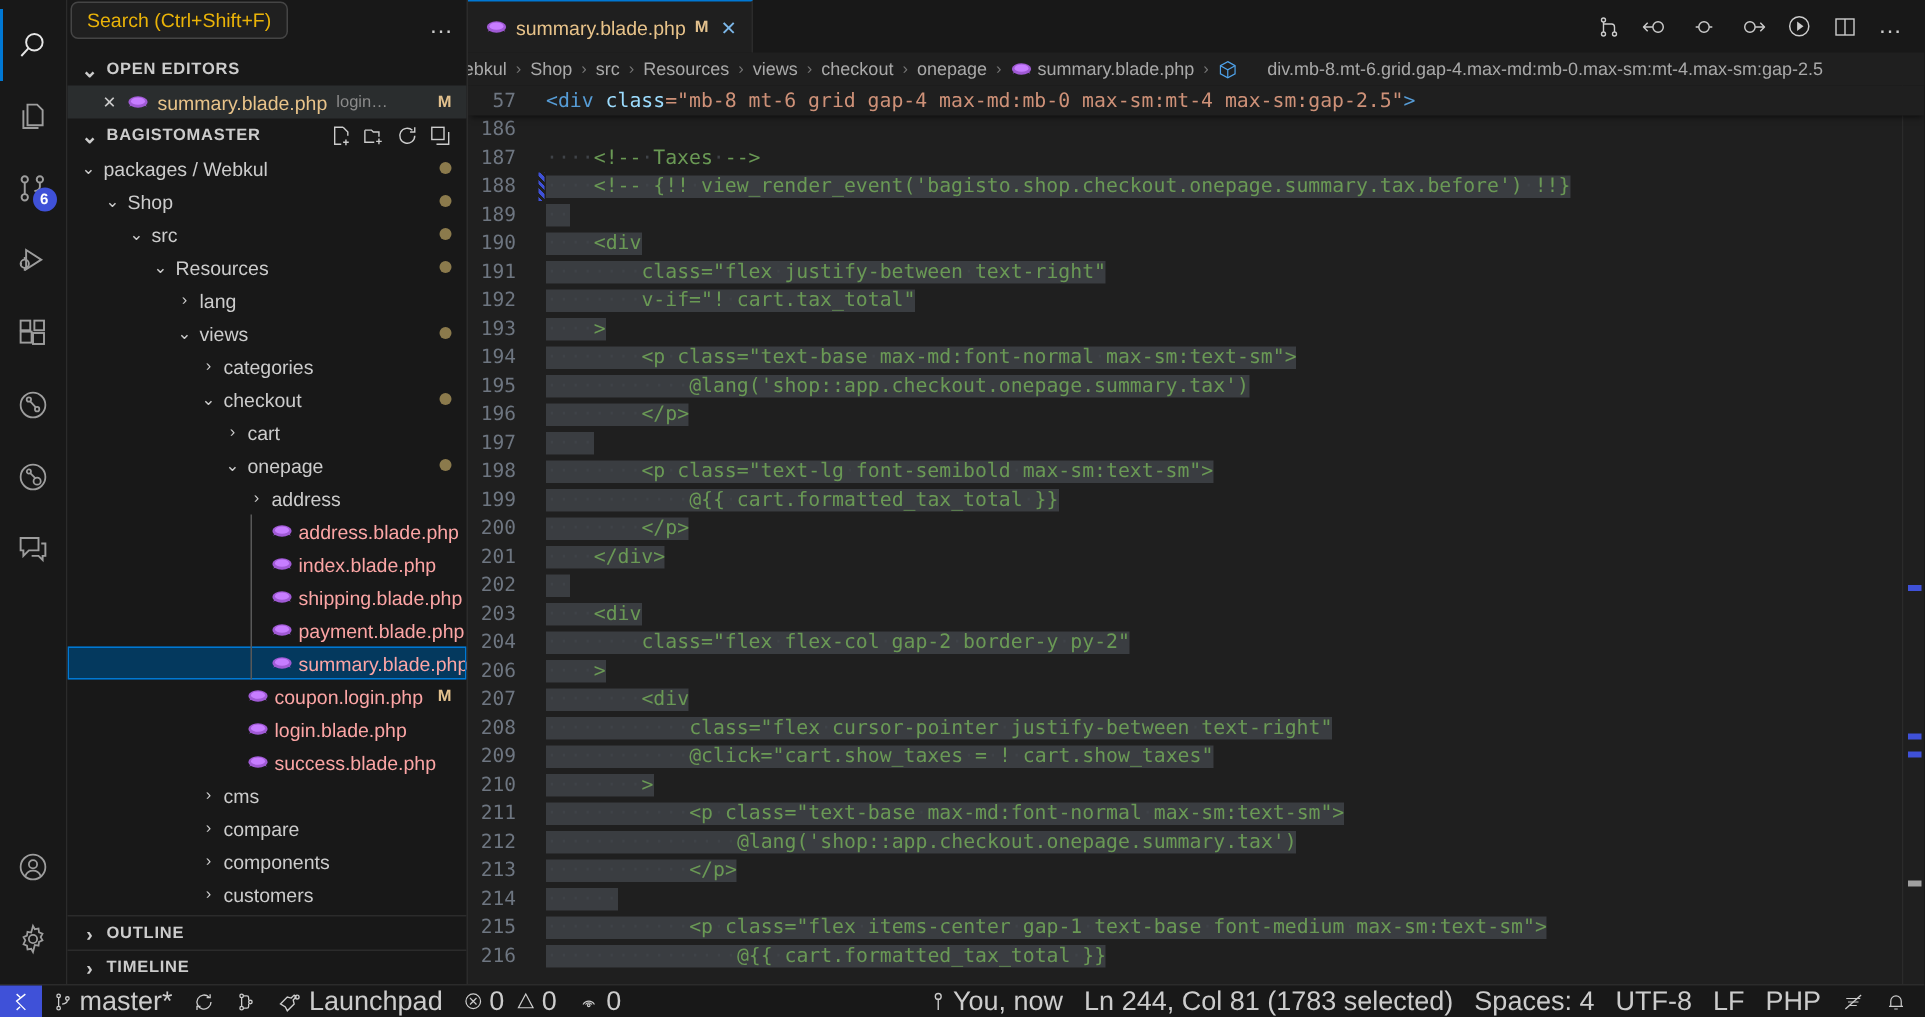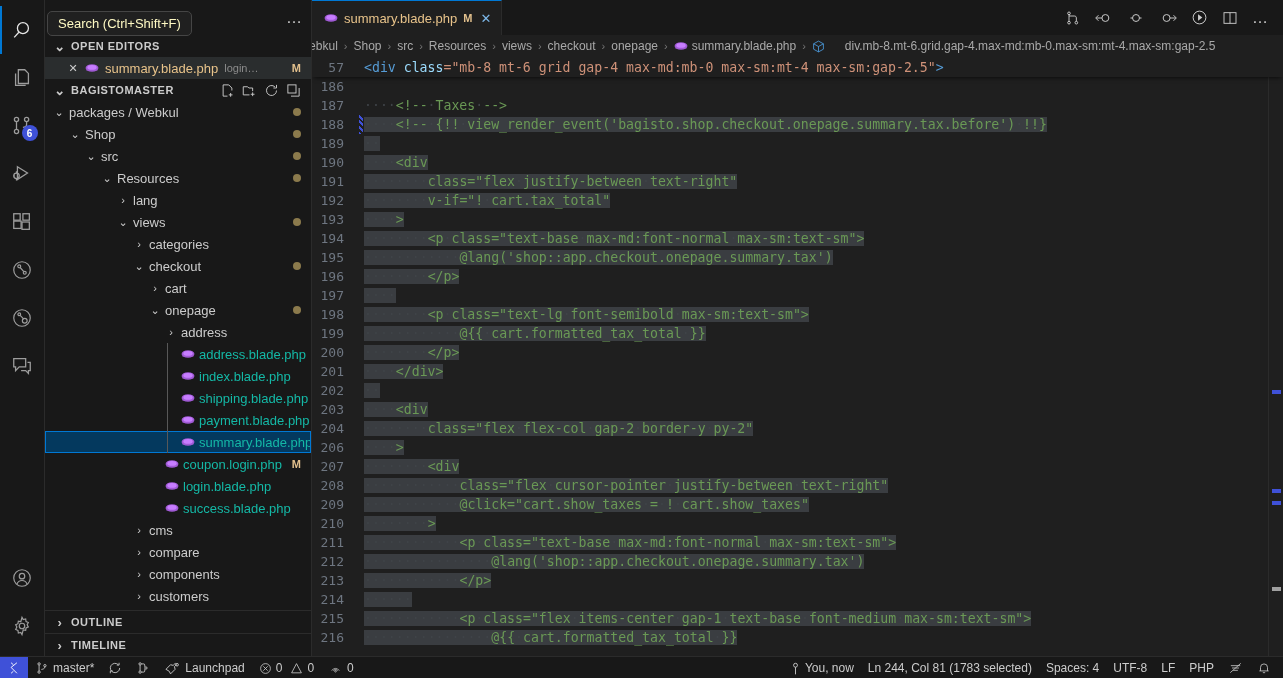--- a/index.html
+++ b/index.html
@@ -63,21 +63,21 @@
   .gitmark { margin-left: auto; color: #e2c08d; font-size: 11px; font-weight: bold; }
 
   .tree { flex: 0 0 auto; overflow: hidden; }
   .trow {
     height: 22px; display: flex; align-items: center; gap: 4px; font-size: 13px;
     padding-right: 10px; position: relative; white-space: nowrap;
   }
   .trow.selected { background: #04395e; outline: 1px solid #0078d4; outline-offset: -1px; }
   .trow .chev { width: 12px; text-align: center; color: #cccccc; font-size: 11px; flex: 0 0 12px; }
   .trow .lbl { color: #cccccc; }
-  .trow .lbl.file { color: #14b8a6; }
+  .trow .lbl.file { color: #fca5a5; }
   .trow .dot { margin-left: auto; width: 8px; height: 8px; border-radius: 50%; background: #8b7a4c; flex: 0 0 8px; }
   .php-icon { width: 14px; height: 14px; flex: 0 0 14px; display:inline-block; }
   .guide { position:absolute; top:0; bottom:0; width:1px; background:#585858; }
 
   .sep { height: 1px; background: #2b2b2b; }
   .bottom-panels { margin-top: auto; }
 
   
   .editor-area { flex: 1 1 auto; min-width: 0; display: flex; flex-direction: column; background: #1f1f1f; }
 
@@ -123,22 +123,22 @@
   }
 
   
   .overview { position: absolute; top: 0; right: 0; width: 14px; bottom: 0; background: #1f1f1f; }
   .ov-mark { position: absolute; right: 2px; width: 9px; height: 4px; background: #3f51d8; }
   .ov-mark.grey { background: #a0a0a0; }
   .minimap-edge { position:absolute; top:0; right:14px; width:1px; bottom:0; background:#2b2b2b; }
 
   
   .statusbar {
-    height: 22px; flex: 0 0 22px; background: #181818; display: flex; align-items: flex-start;
-    font-size: 12px; color: #cccccc; border-top: 1px solid #2b2b2b;
+    height: 22px; flex: 0 0 22px; background: #181818; display: flex; align-items: center;
+    font-size: 18px; color: #cccccc; border-top: 1px solid #2b2b2b;
   }
   .sb-remote { background: #3f51d8; color: #fff; height: 22px; display: flex; align-items: center; padding: 0 7px; }
   .sb-item { display: flex; align-items: center; gap: 4px; padding: 0 7px; height: 22px; }
   .sb-right { margin-left: auto; display: flex; align-items: center; }
   svg { display: block; }
 </style>
 </head>
 <body>
 
 <div class="app">
@@ -695,17 +695,17 @@
       <div class="sb-item" style="padding-right:12px">
         <svg width="14" height="14" viewBox="0 0 24 24" fill="none" stroke="#cccccc" stroke-width="1.4">
             <path d="M6 17V11a6 6 0 0 1 12 0v6"></path>
             <path d="M4 17h16"></path>
             <path d="M10 20h4"></path>
           </svg>
       </div>
     </div>
   </div>
 
-  <div style="position:absolute;left:47px;top:11px;background:#202020;border:1px solid #454545;border-radius:5px;
-              padding:4px 10px;font-size:13px;color:#fef9c3;z-index:50;">
+  <div style="position:absolute;left:47px;top:1px;background:#202020;border:1px solid #454545;border-radius:5px;
+              padding:4px 10px;font-size:13px;color:#eab308;z-index:50;">
     <span>Search (Ctrl+Shift+F)</span>
   </div>
 </div>
 
 </body></html>

